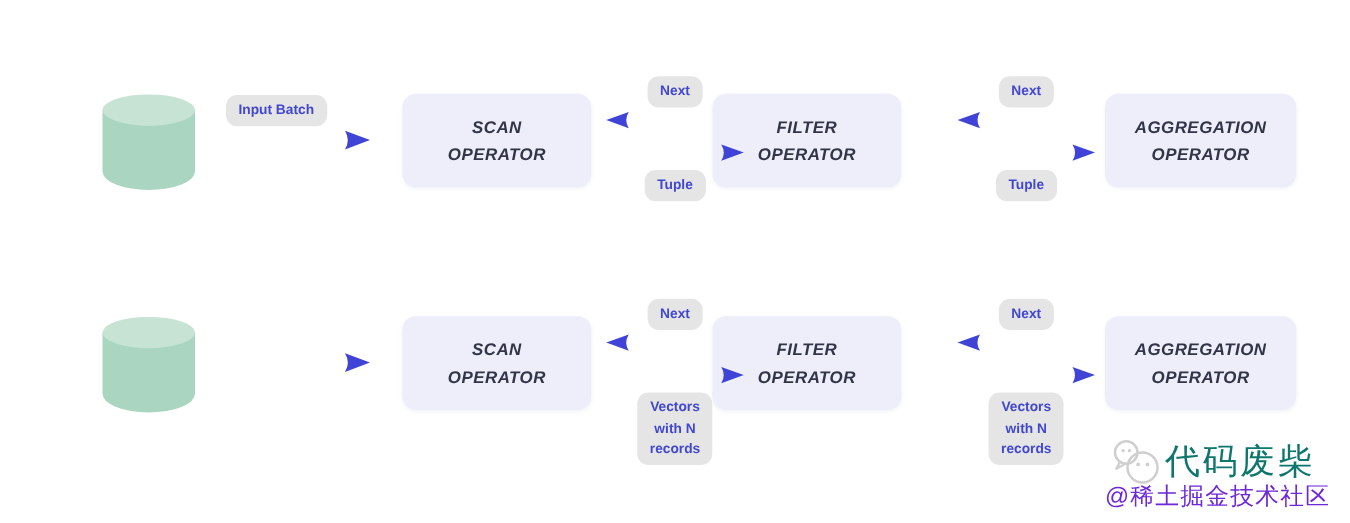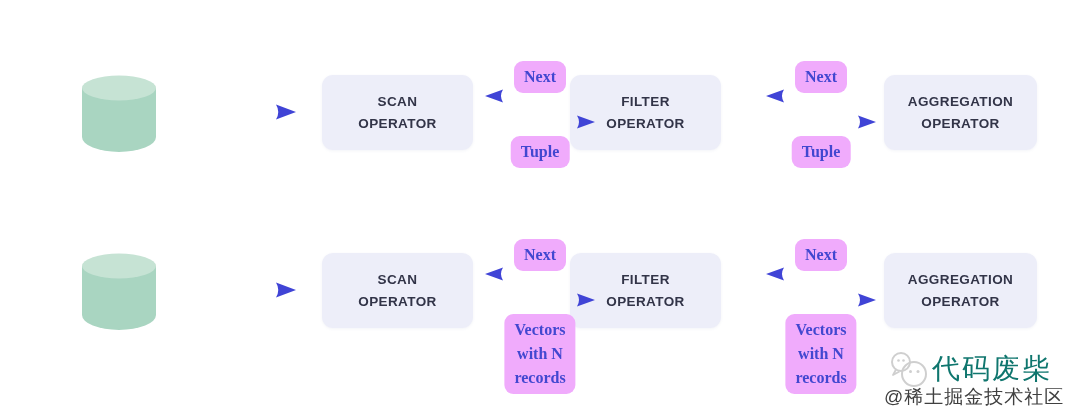--- a/index.html
+++ b/index.html
@@ -40,38 +40,38 @@
     display: flex;
     align-items: center;
     justify-content: center;
     text-align: center;
     font-size: 13.5px;
     font-weight: 700;
     color: #323448;
     letter-spacing: 0.4px;
     line-height: 1.6;
     white-space: pre-line;
+    font-style: italic;
   }
   .op-scan { left: 322px; }
   .op-filter { left: 570px; }
   .op-agg { left: 884px; width: 153px; }
 
   .pill {
     position: absolute;
     transform: translateX(-50%);
-    background: #f0abfc;
+    background: #e5e5e5;
     border-radius: 9px;
     padding: 4px 10px;
-    font-size: 16px;
+    font-size: 11px;
     font-weight: 700;
     color: #4247d0;
     text-align: center;
     line-height: 1.5;
     white-space: pre-line;
-    font-family: Liberation Serif, serif;
   }
 
   .flow-arrow { position: absolute; left: 170px; top: 102px; }
   .input-pill { left: 221px; top: 76px; }
 
   .ch1 { left: 484px; }
   .ch2 { left: 765px; }
   .arrow-back { position: absolute; top: 88px; transform: scaleX(-1); }
   .arrow-fwd  { position: absolute; top: 114px; }
   .pill-next-1 { left: 540px; top: 61px; }
@@ -95,21 +95,21 @@
     letter-spacing: 2px;
     color: #0f766e;
     white-space: nowrap;
   }
   .wm-community {
     position: absolute;
     left: 0px;
     top: 38px;
     font-size: 19px;
     letter-spacing: 1px;
-    color: #404040;
+    color: #6d28d9;
     white-space: nowrap;
   }
 
   svg { display: block; }
 </style>
 </head>
 <body>
 
 <svg width="0" height="0" style="position:absolute" aria-hidden="true">
   <defs>
@@ -125,20 +125,21 @@
 
   <div class="row row-1">
 
     <div class="cylinder">
       <svg width="78" height="80" viewBox="0 0 78 80">
         <path d="M2 14 L2 63 A37 15 0 0 0 76 63 L76 14 Z" fill="#a9d5c1"></path>
         <ellipse cx="39" cy="14" rx="37" ry="12.5" fill="#c6e3d4"></ellipse>
       </svg>
     </div>
 
+    <div class="pill input-pill">Input Batch</div>
 
     <div class="flow-arrow">
       <svg width="128" height="20" viewBox="0 0 128 20">
         <line x1="1" y1="10" x2="108" y2="10" stroke="url(#arrowGrad)" stroke-width="2.6"></line>
         <path d="M106 2.5 L126 10 L106 17.5 Q110.5 10 106 2.5 Z" fill="#4044d6"></path>
       </svg>
     </div>
 
     <div class="op-box op-scan">SCAN
 OPERATOR</div>

